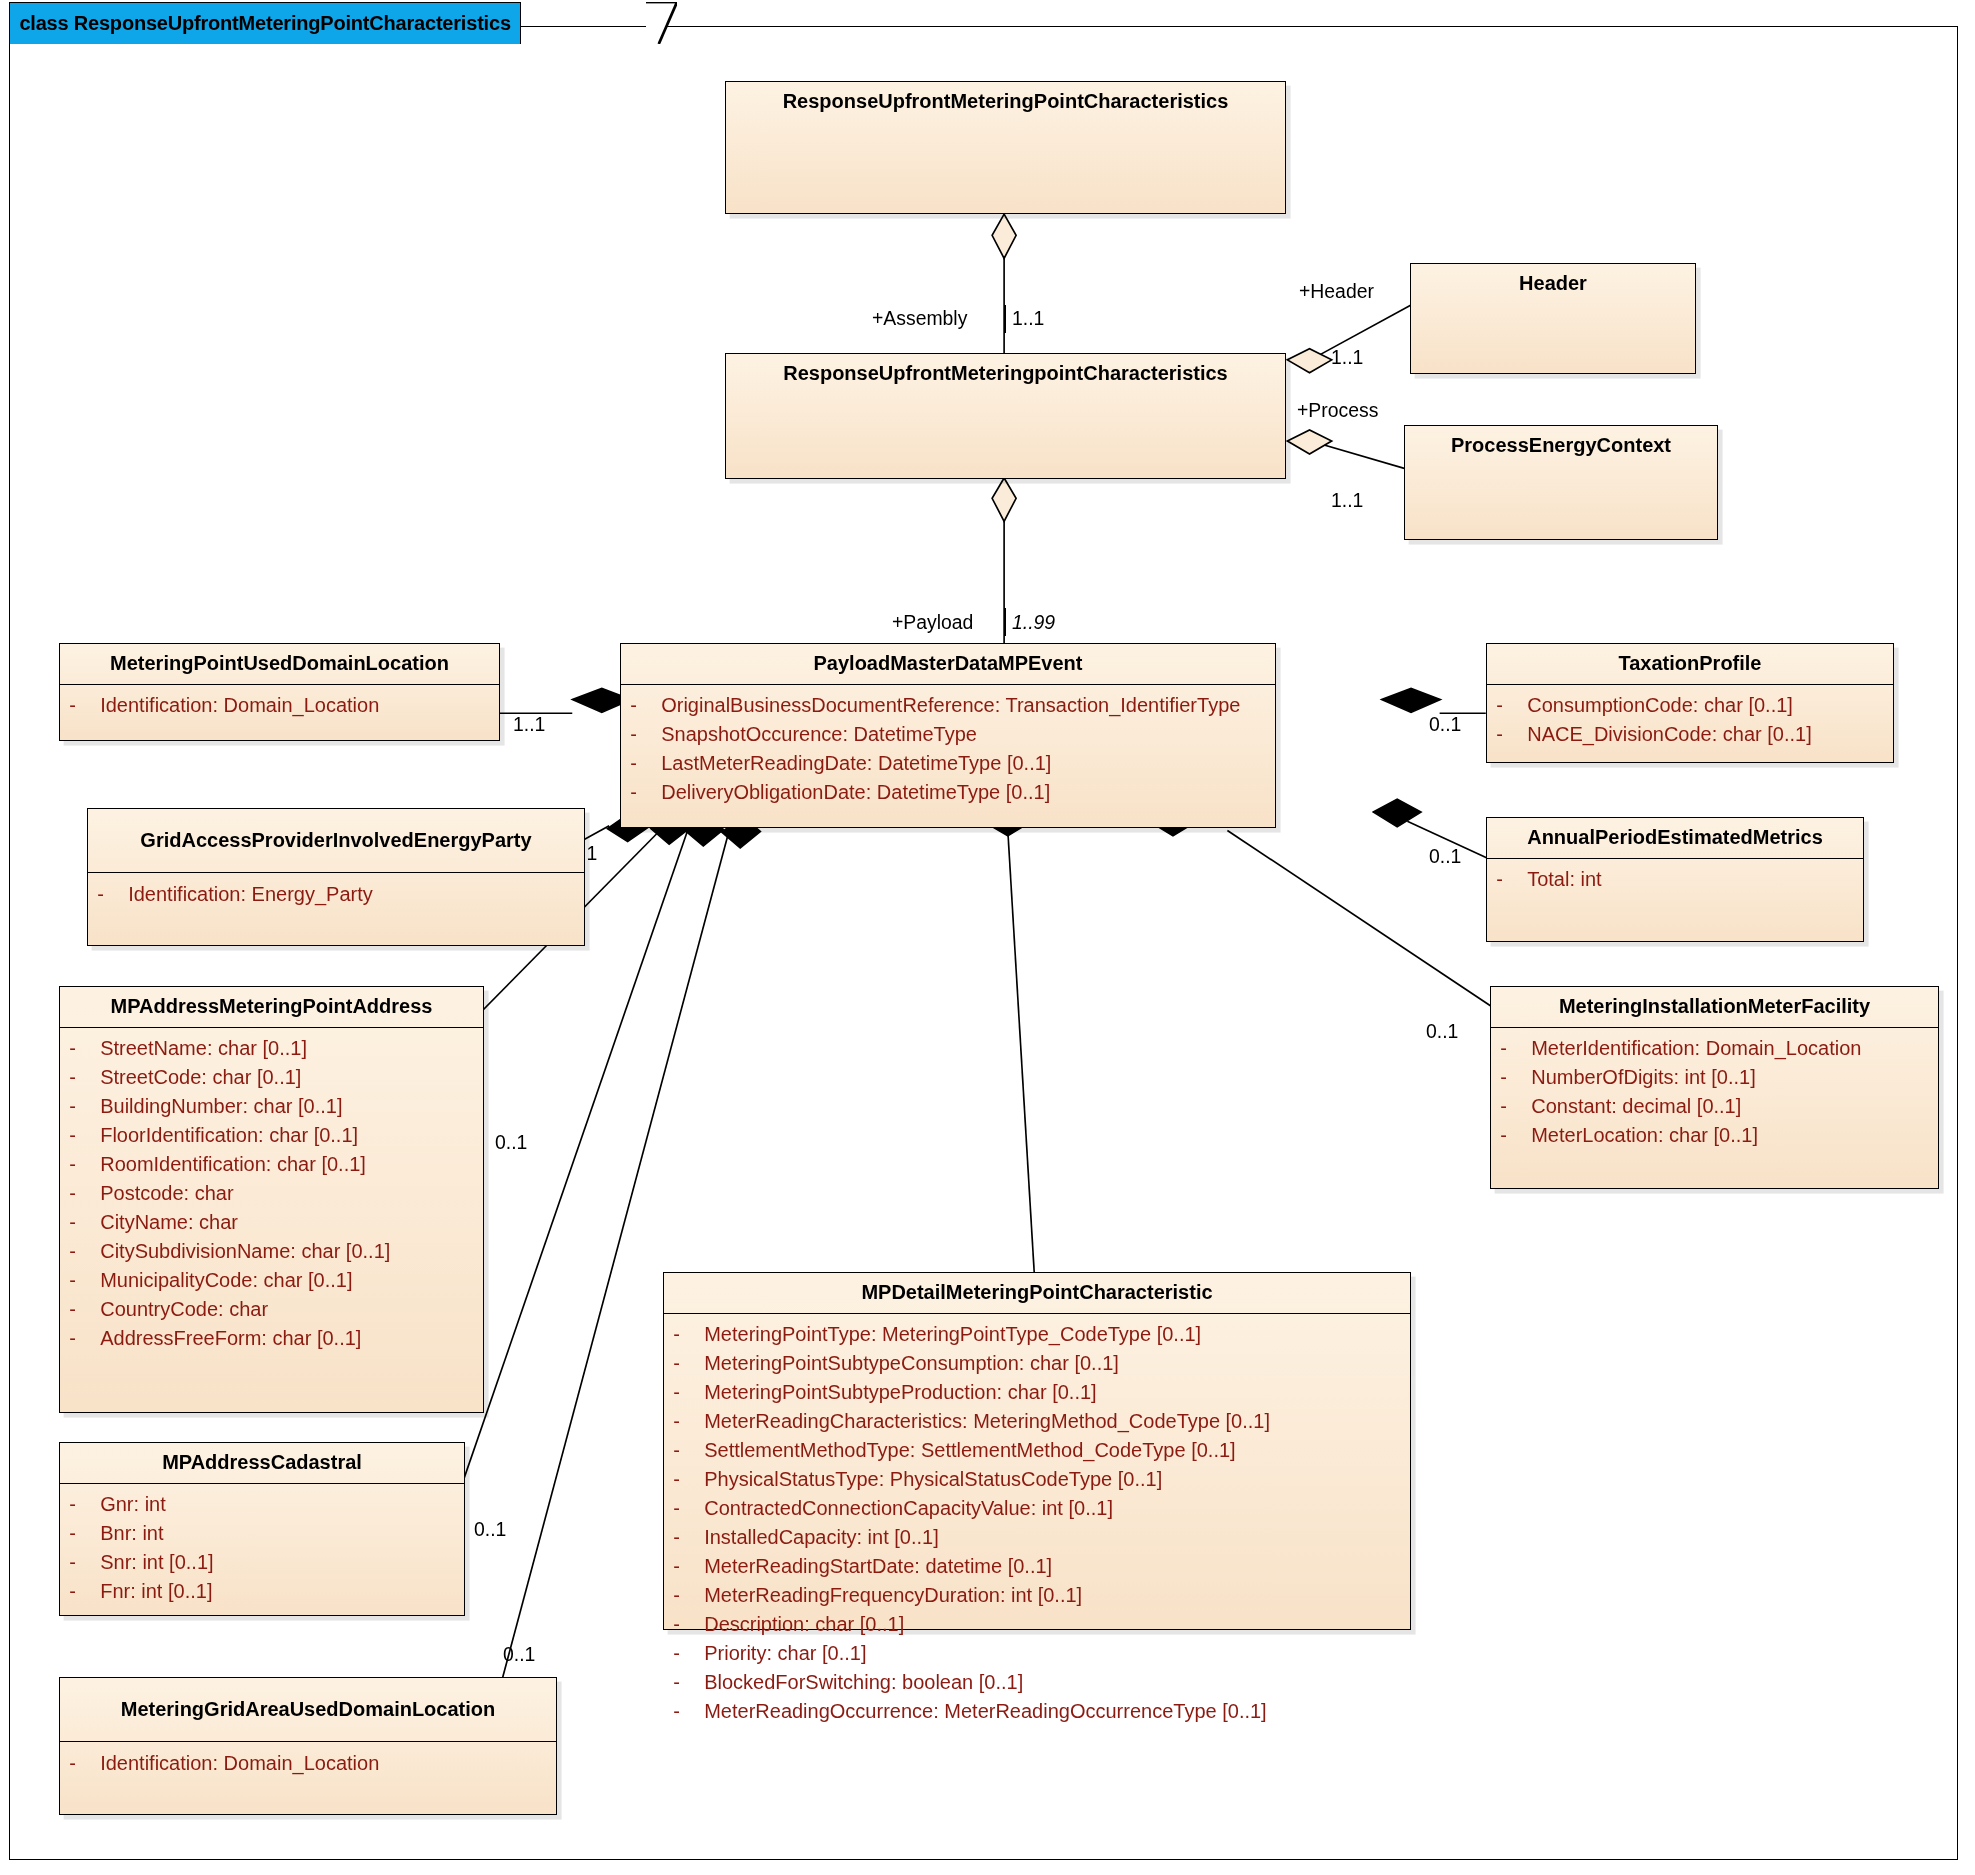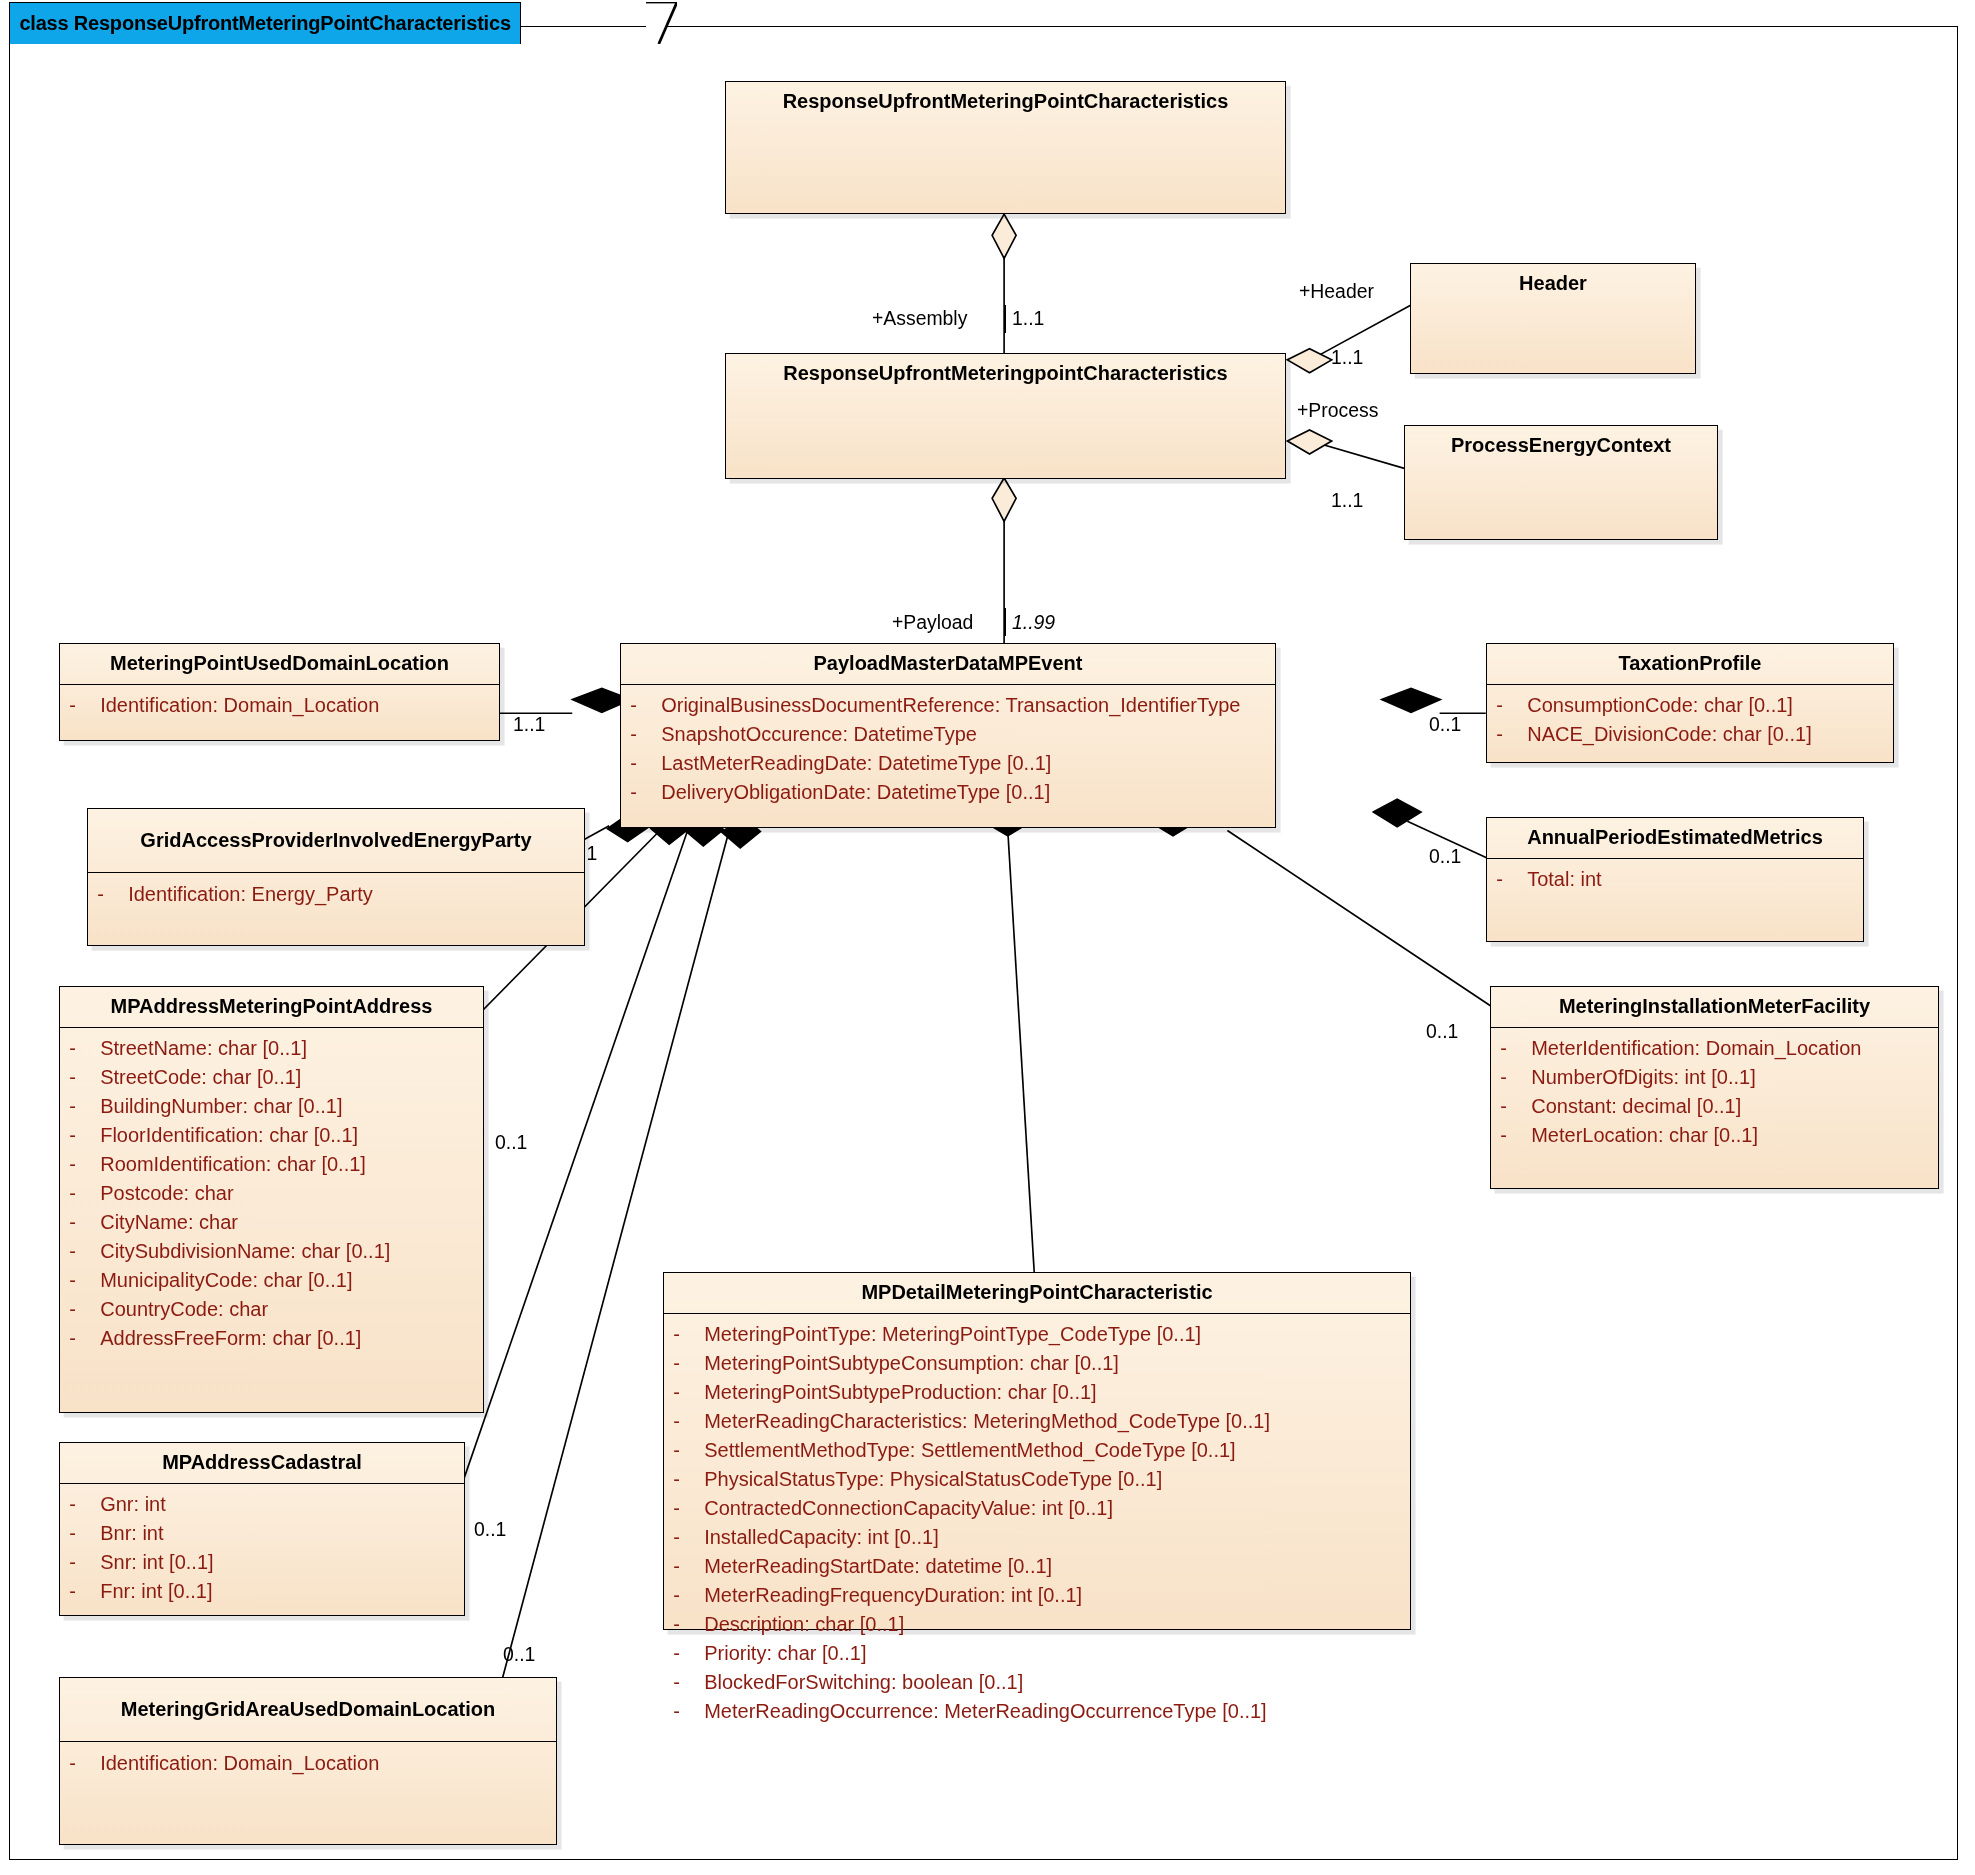--- a/index.html
+++ b/index.html
@@ -247,21 +247,21 @@
           <span class="vis">-</span>
           <span class="txt">Snr: int [0..1]</span>
         </div>
       <div class="attr">
           <span class="vis">-</span>
           <span class="txt">Fnr: int [0..1]</span>
         </div>
     </div>
   </div>
 
-  <div class="cls" style="left:59px;top:1677px;width:498px;height:168px;">
+  <div class="cls" style="left:59px;top:1677px;width:498px;height:138px;">
     <div class="cls-name" style="padding-top:20px;padding-bottom:20px;">MeteringGridAreaUsedDomainLocation</div>
     <div class="cls-sep"></div>
     <div class="cls-attrs">
       <div class="attr">
           <span class="vis">-</span>
           <span class="txt">Identification: Domain_Location</span>
         </div>
     </div>
   </div>
 

